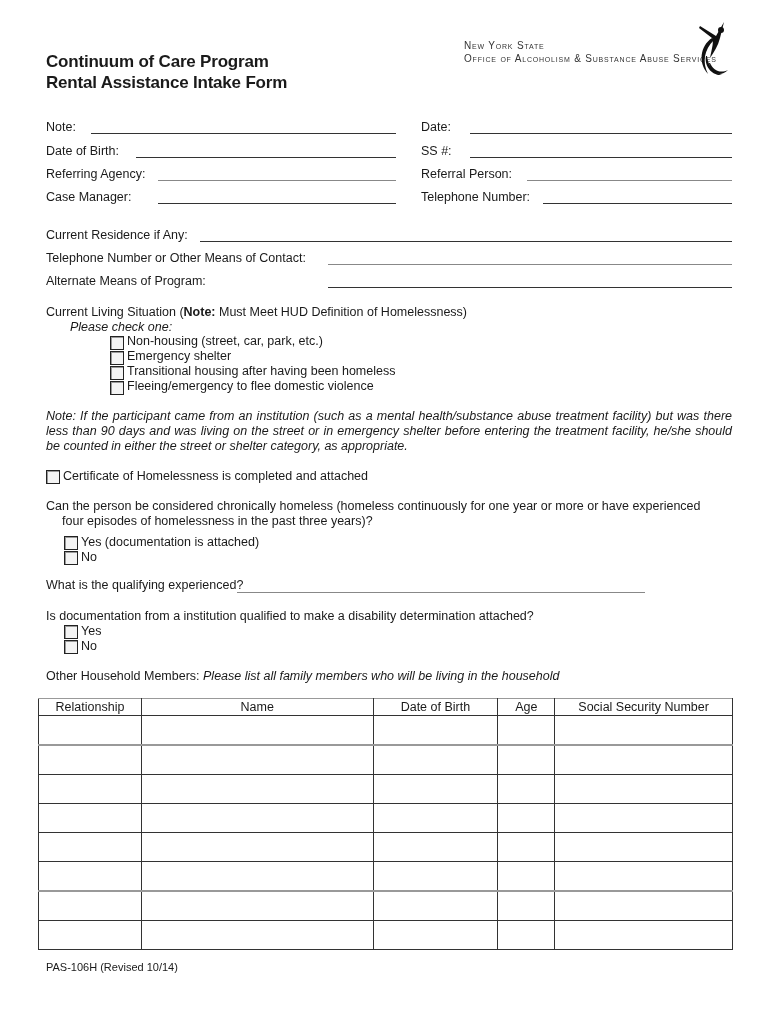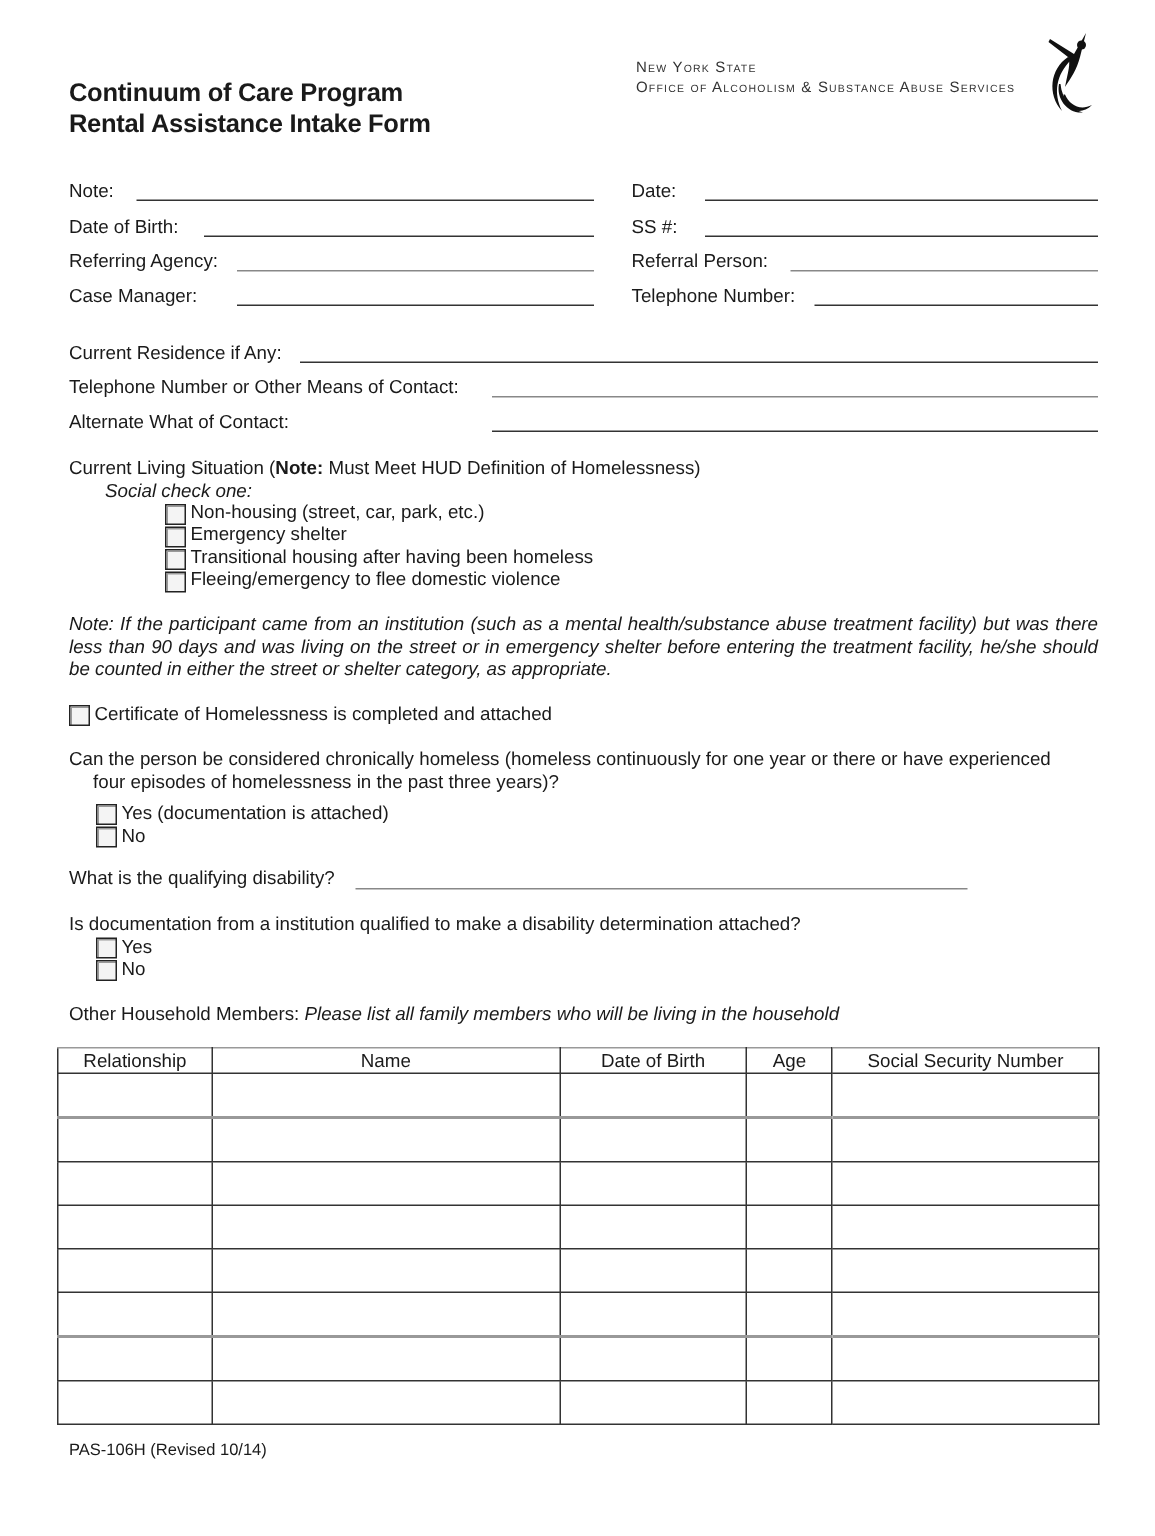--- a/index.html
+++ b/index.html
@@ -1,20 +1,20 @@
 <!DOCTYPE html>
 <html><head>
 <meta charset="utf-8">
 <style>
   html, body { margin: 0; padding: 0; background: #ffffff; }
   body { width: 770px; height: 1024px; position: relative; overflow: hidden;
          font-family: "Liberation Sans", sans-serif; color: #1a1a1a; font-size: 12.5px; }
   .abs { position: absolute; }
   .title { left: 46px; font-size: 17px; font-weight: bold; letter-spacing: -0.2px; }
-  .agency { left: 424px; font-size: 10px; letter-spacing: 0.8px; font-variant: small-caps; color: #333; text-align: right; }
+  .agency { left: 464px; font-size: 10px; letter-spacing: 0.8px; font-variant: small-caps; color: #333; text-align: right; }
   .label { white-space: nowrap; }
   .line { position: absolute; height: 0; border-bottom: 1px solid #333; }
   .line.dotted { border-bottom: 1px solid #888; }
   .cb { position: absolute; width: 12px; height: 12px; border: 1px solid #222; box-shadow: inset 1px 1px 0 #999; background: #f4f4f4; }
   .italic { font-style: italic; }
   .note { left: 46px; width: 686px; font-style: italic; line-height: 15px; text-align: justify; font-size: 12.5px; }
   table.members { position: absolute; left: 38px; top: 698px; width: 695px; border-collapse: collapse; }
   table.members th, table.members td { border: 1px solid #333; padding: 0; }
   table.members th { font-weight: normal; font-size: 12.5px; height: 16px; text-align: center; }
   table.members td { height: 28px; }
@@ -56,50 +56,50 @@
 
 <div class="abs label" style="left:46px; top:190px;">Case Manager:</div>
 <div class="line" style="left:158px; top:203px; width:238px;"></div>
 <div class="abs label" style="left:421px; top:190px;">Telephone Number:</div>
 <div class="line" style="left:543px; top:203px; width:189px;"></div>
 
 <div class="abs label" style="left:46px; top:228px;">Current Residence if Any:</div>
 <div class="line" style="left:200px; top:241px; width:532px;"></div>
 <div class="abs label" style="left:46px; top:251px;">Telephone Number or Other Means of Contact:</div>
 <div class="line dotted" style="left:328px; top:264px; width:404px;"></div>
-<div class="abs label" style="left:46px; top:274px;">Alternate What of Contact:</div>
+<div class="abs label" style="left:46px; top:274px;">Alternate Means of Program:</div>
 <div class="line" style="left:328px; top:287px; width:404px;"></div>
 
 <div class="abs label" style="left:46px; top:305px;">
   <span>Current Living Situation (</span><b>Note:</b><span> Must Meet HUD Definition of Homelessness)</span>
 </div>
-<div class="abs label italic" style="left:70px; top:320px;">Social check one:</div>
+<div class="abs label italic" style="left:70px; top:320px;">Please check one:</div>
 
 <div class="cb" style="left:110px; top:336px;"></div>
 <div class="abs label" style="left:127px; top:334px;">Non-housing (street, car, park, etc.)</div>
 <div class="cb" style="left:110px; top:351px;"></div>
 <div class="abs label" style="left:127px; top:349px;">Emergency shelter</div>
 <div class="cb" style="left:110px; top:366px;"></div>
 <div class="abs label" style="left:127px; top:364px;">Transitional housing after having been homeless</div>
 <div class="cb" style="left:110px; top:381px;"></div>
 <div class="abs label" style="left:127px; top:379px;">Fleeing/emergency to flee domestic violence</div>
 
 <div class="abs note" style="top:409px;">Note: If the participant came from an institution (such as a mental health/substance abuse treatment facility) but was there less than 90 days and was living on the street or in emergency shelter before entering the treatment facility, he/she should be counted in either the street or shelter category, as appropriate.</div>
 
 <div class="cb" style="left:46px; top:470px;"></div>
 <div class="abs label" style="left:63px; top:469px;">Certificate of Homelessness is completed and attached</div>
 
-<div class="abs label" style="left:46px; top:499px;">Can the person be considered chronically homeless (homeless continuously for one year or there or have experienced</div>
+<div class="abs label" style="left:46px; top:499px;">Can the person be considered chronically homeless (homeless continuously for one year or more or have experienced</div>
 <div class="abs label" style="left:62px; top:514px;">four episodes of homelessness in the past three years)?</div>
 <div class="cb" style="left:64px; top:536px;"></div>
 <div class="abs label" style="left:81px; top:535px;">Yes (documentation is attached)</div>
 <div class="cb" style="left:64px; top:551px;"></div>
 <div class="abs label" style="left:81px; top:550px;">No</div>
 
-<div class="abs label" style="left:46px; top:578px;">What is the qualifying disability?</div>
+<div class="abs label" style="left:46px; top:578px;">What is the qualifying experienced?</div>
 <div class="line dotted" style="left:237px; top:592px; width:408px;"></div>
 
 <div class="abs label" style="left:46px; top:609px;">Is documentation from a institution qualified to make a disability determination attached?</div>
 <div class="cb" style="left:64px; top:625px;"></div>
 <div class="abs label" style="left:81px; top:624px;">Yes</div>
 <div class="cb" style="left:64px; top:640px;"></div>
 <div class="abs label" style="left:81px; top:639px;">No</div>
 
 <div class="abs label" style="left:46px; top:669px;">
   <span>Other Household Members: </span><span class="italic">Please list all family members who will be living in the household</span>

